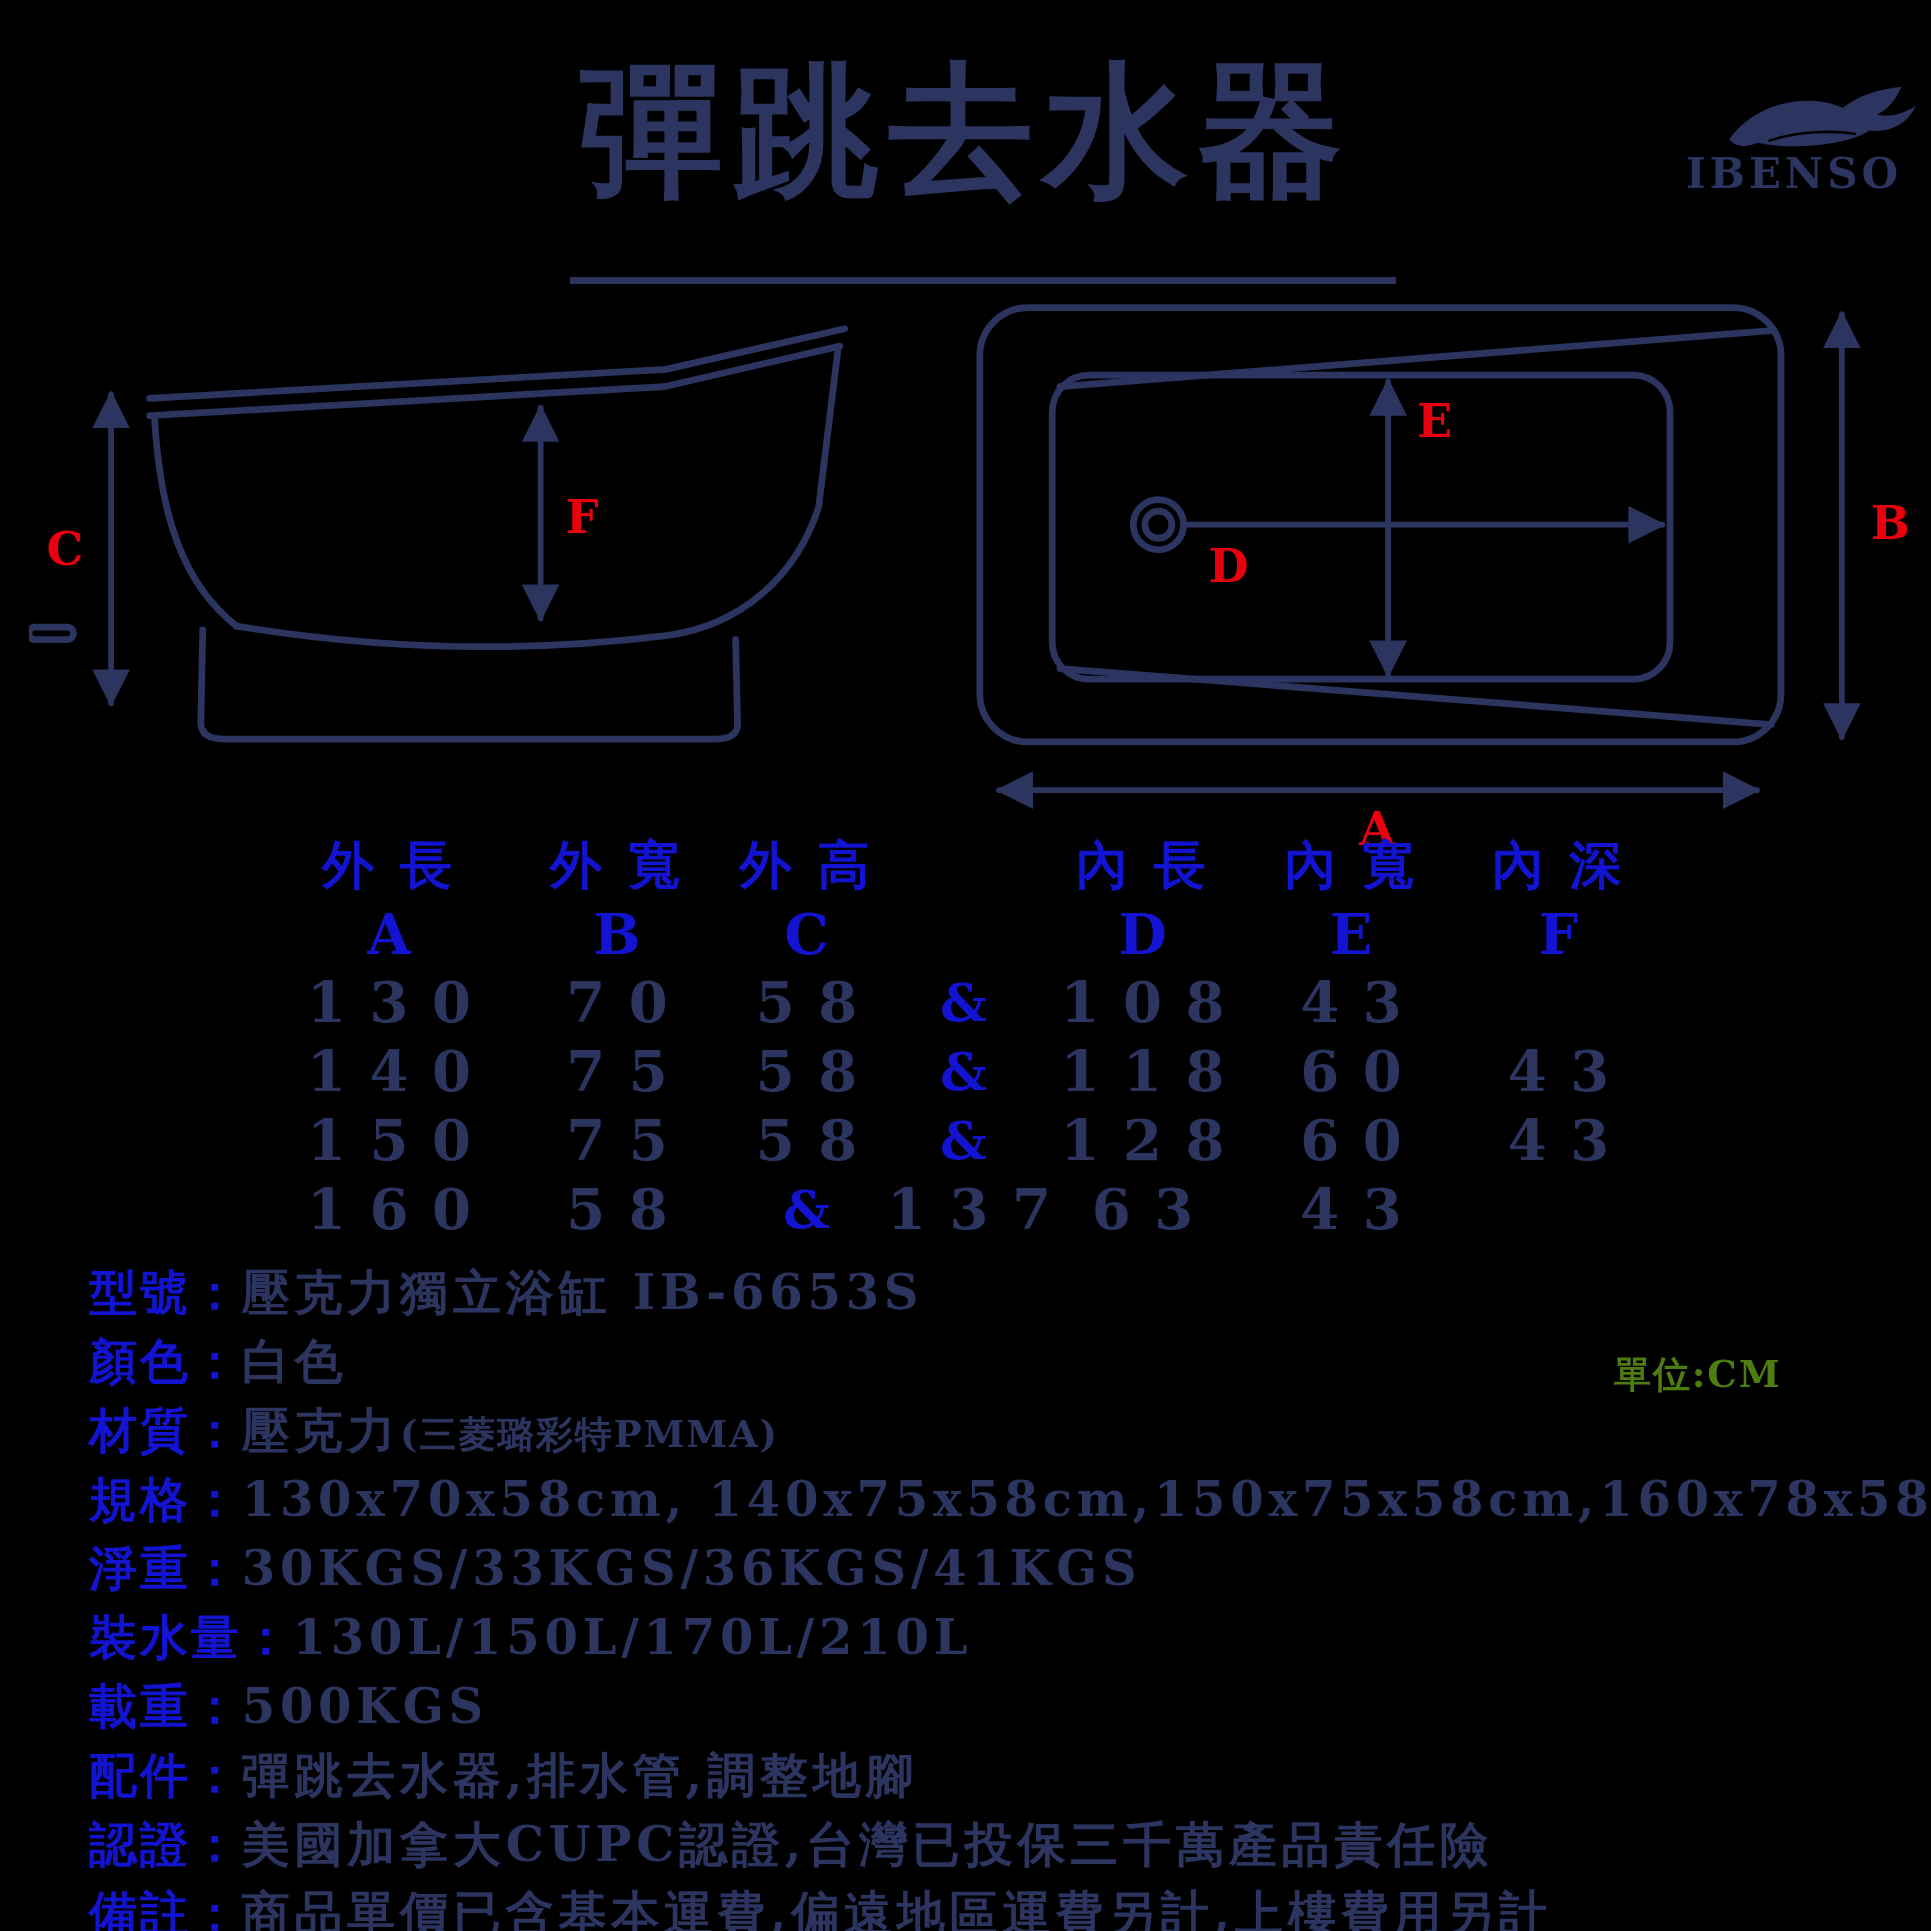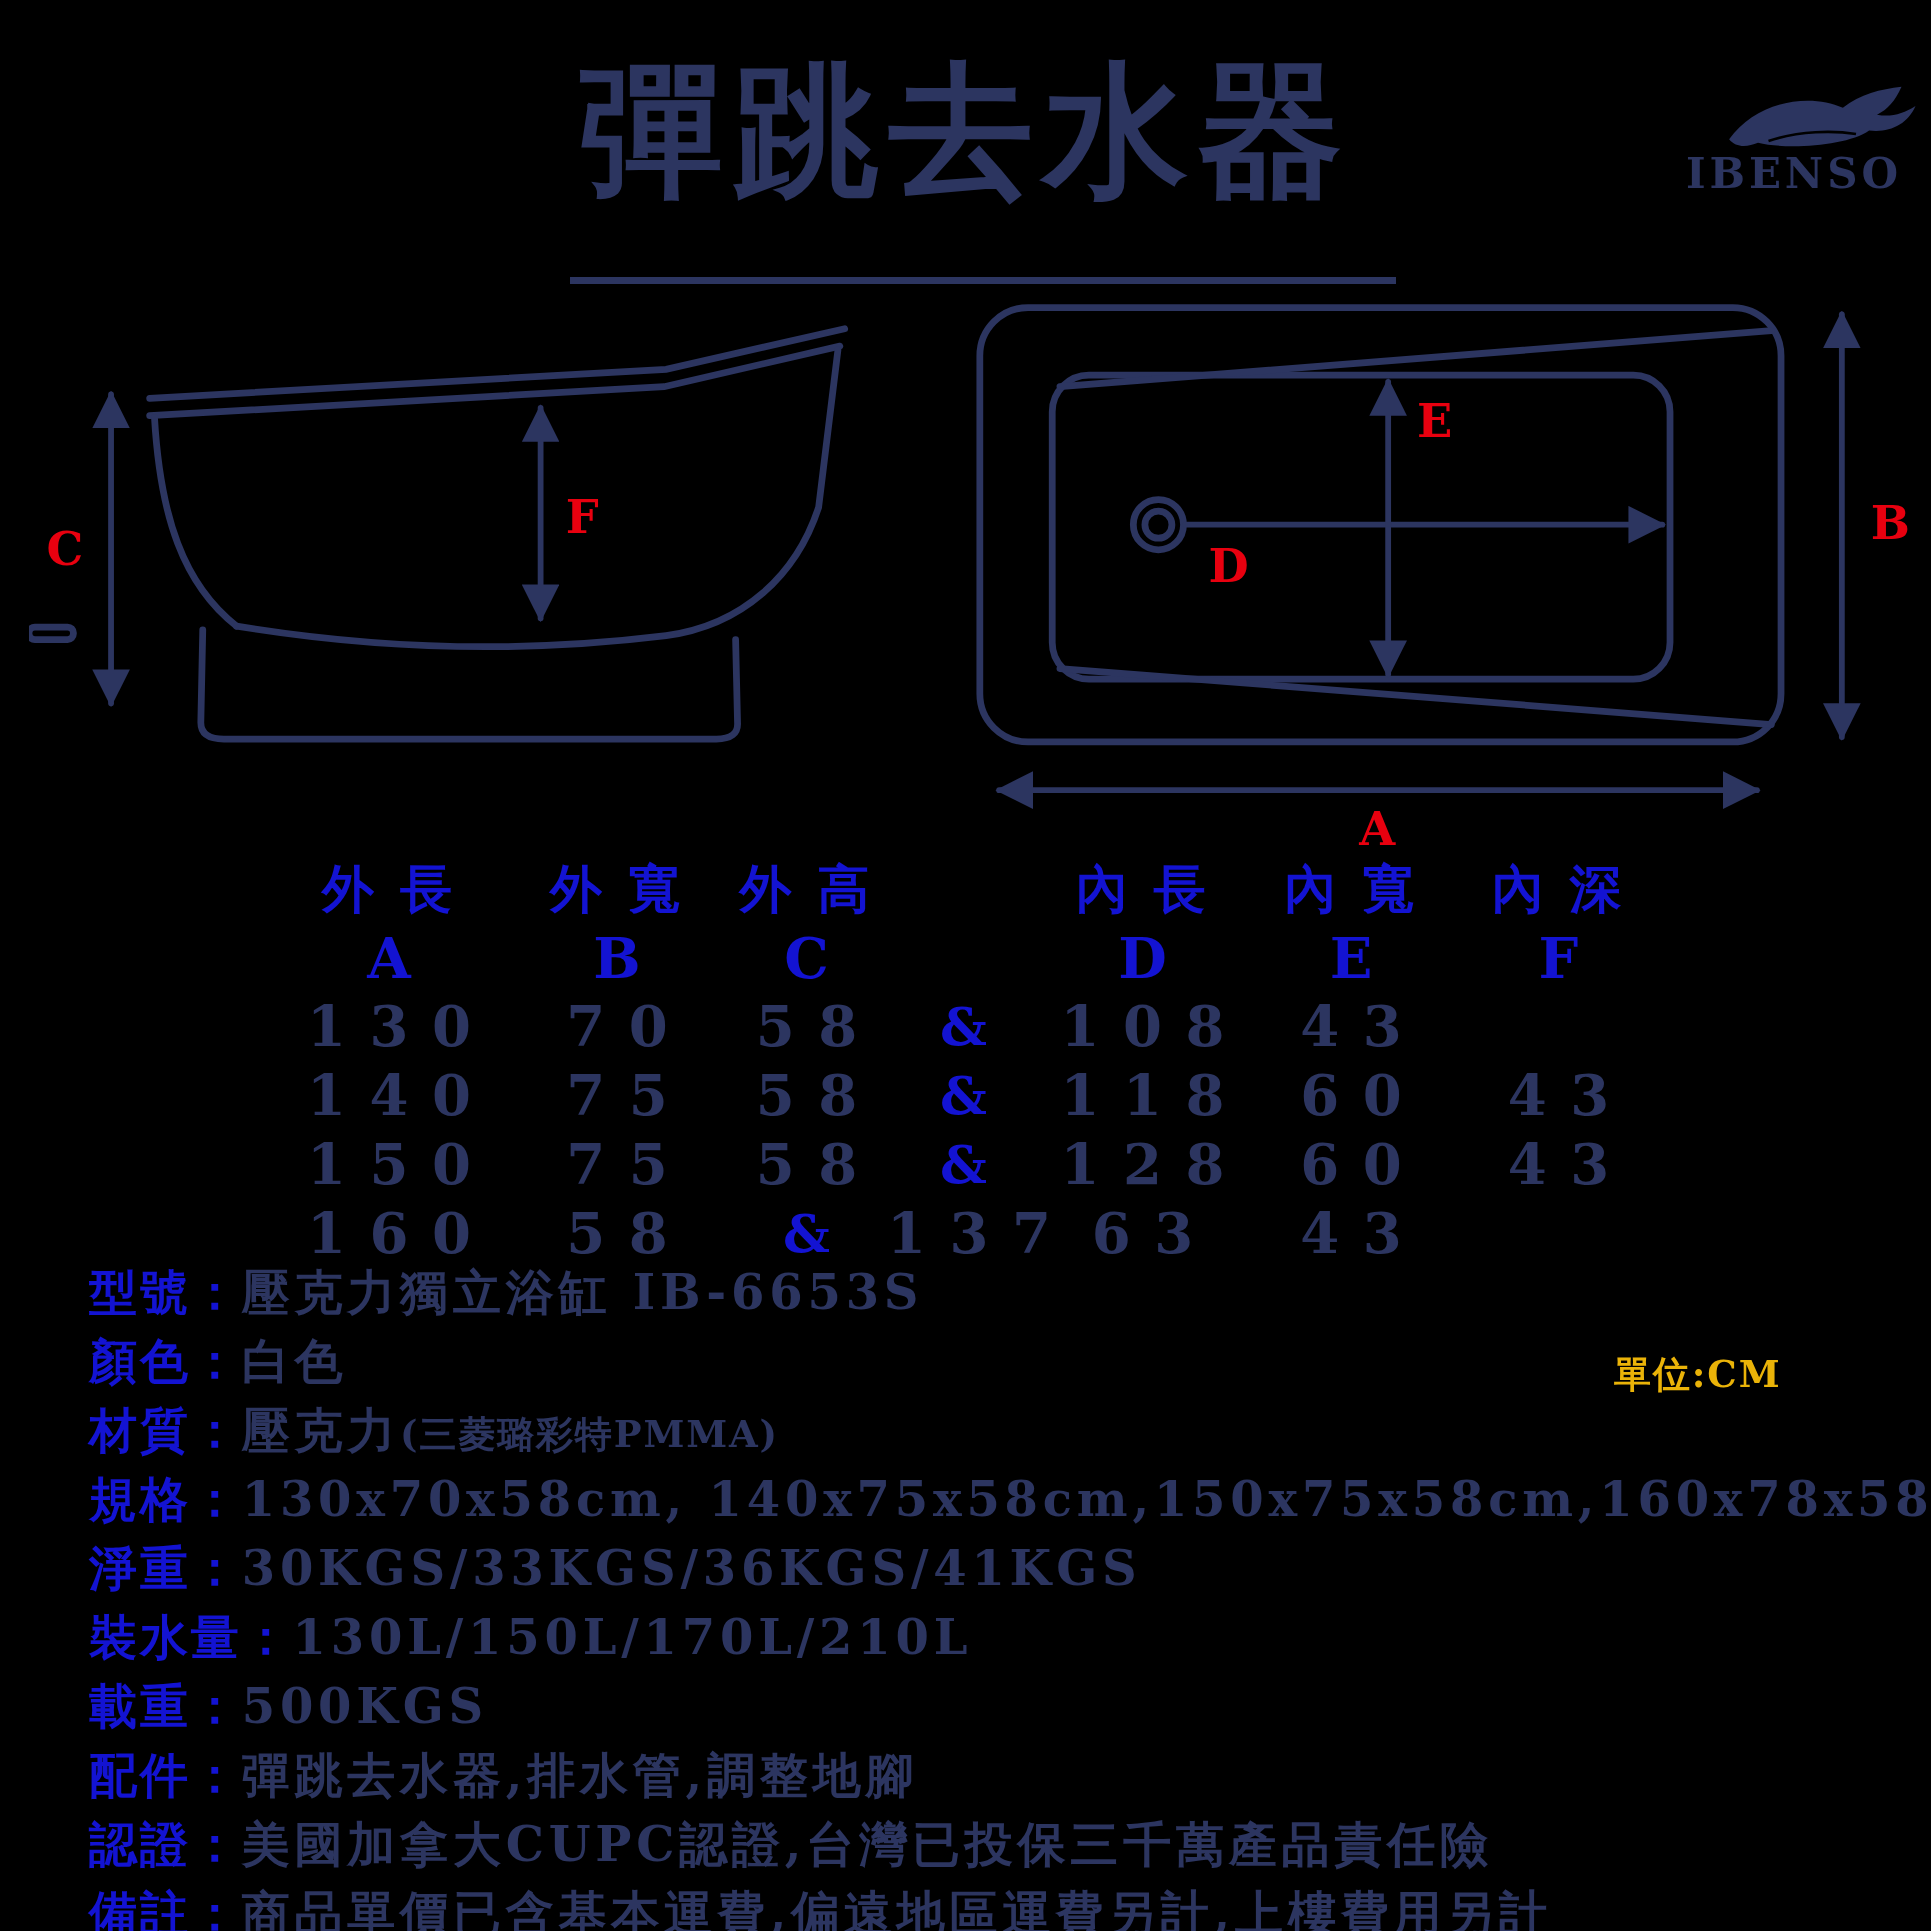--- a/index.html
+++ b/index.html
@@ -42,40 +42,40 @@
     width:12.6px;height:12.6px;border-radius:50%;
     background:#e8000f;
   }
 
   
   .diagram{left:29px;top:290px;width:1892px;height:565px;}
   .diagram svg{width:100%;height:100%;}
   .dim-label{fill:#e8000f;font-size:48px;font-weight:bold;font-family:"DejaVu Serif","Liberation Serif",serif;}
 
   
-  .spec-table{left:270px;top:854px;width:1390px;}
+  .spec-table{left:270px;top:830px;width:1390px;}
   .tbl-row{display:grid;grid-template-columns:238px 218px 161px 153px 205px 212px 203px;align-items:center;}
   .tbl-row > div{text-align:center;white-space:nowrap;}
   .row-hcn{height:70px;line-height:70px;font-size:52px;font-weight:bold;color:#1313d2;letter-spacing:3.9px;}
   .row-hlt{height:68px;line-height:68px;font-size:56px;font-weight:bold;color:#1313d2;}
   .row-data{height:69px;line-height:69px;font-size:56px;font-weight:bold;color:#2c3560;}
   .row-data .num{letter-spacing:0.42em;margin-right:-0.42em;}
   .row-data .amp{color:#1313d2;font-size:52px;}
 
   
   .specs{left:89px;top:1258px;right:19.3px;}
   .spec-row{height:69px;line-height:69px;white-space:nowrap;font-size:48px;font-weight:bold;}
   .spec-label{color:#1313d2;letter-spacing:2.9px;}
   .spec-value{color:#2c3560;letter-spacing:0.1em;margin-top:44px;}
   .spec-note{color:#2c3560;font-size:37px;letter-spacing:0.05em;}
 
   .unit-note{
     left:1614px;top:1350px;
     font-size:37px;font-weight:bold;letter-spacing:1.9px;
-    color:#eab308;
+    color:#4d7c0f;
   }
 </style>
 </head>
 <body>
 
 <div class="abs page-title">彈跳去水器</div>
 <div class="abs title-underline"></div>
 
 <div class="abs logo">
   <svg class="logo-dolphin" viewBox="0 0 240 80">

